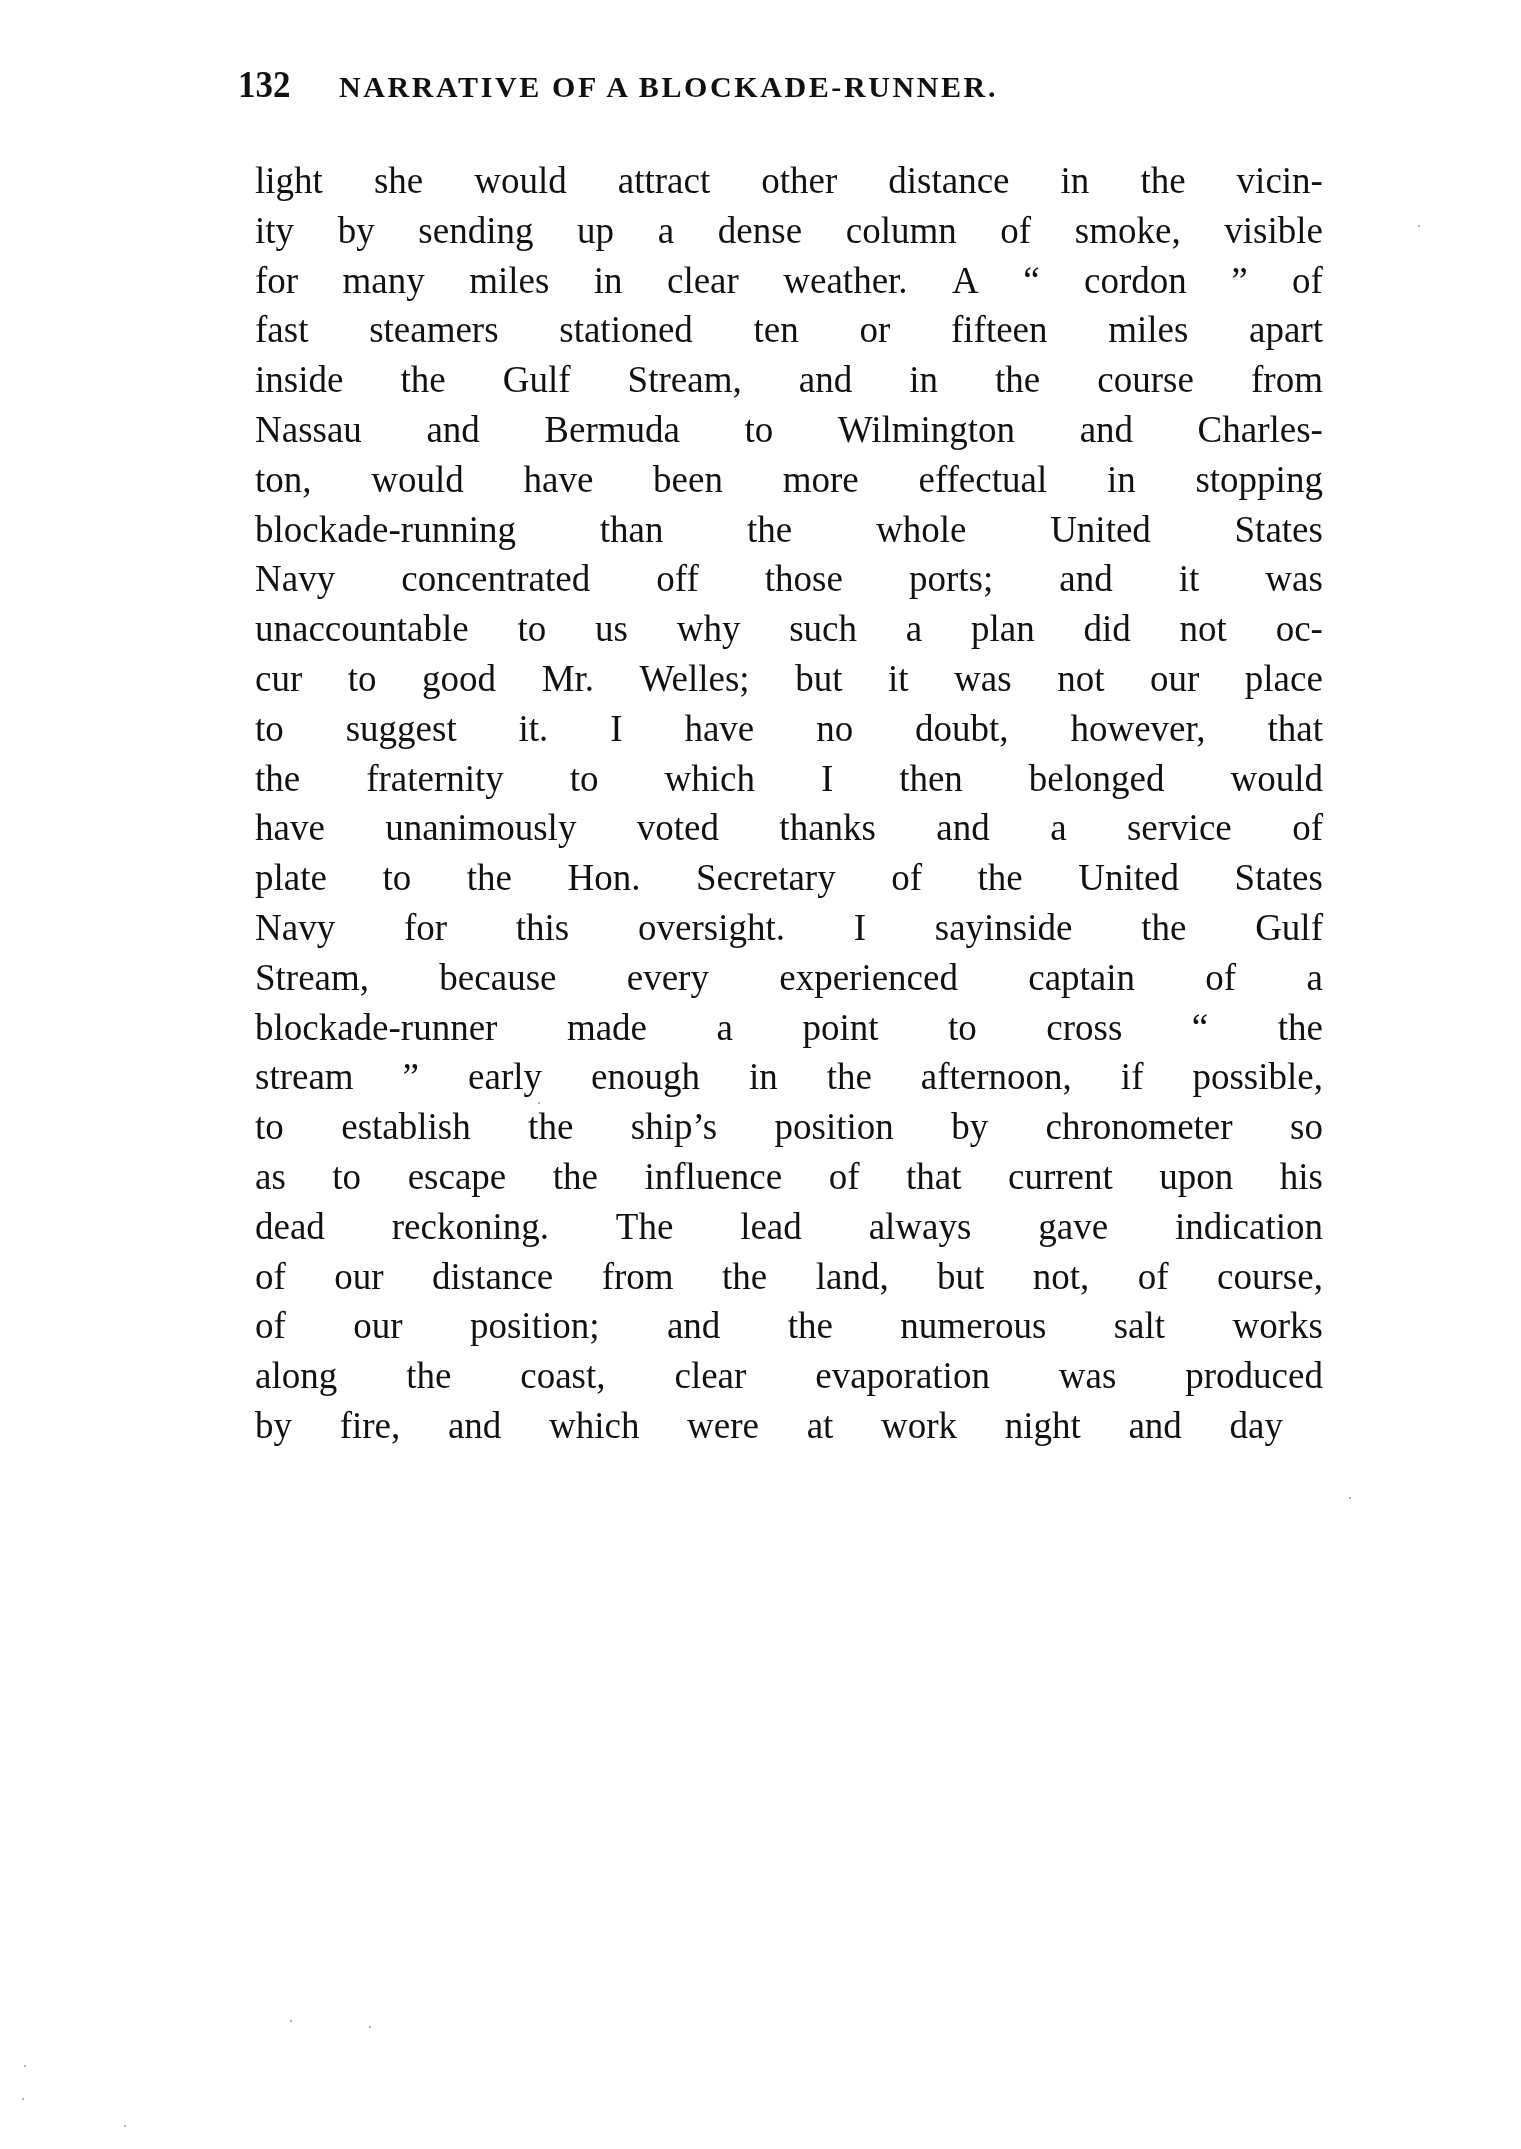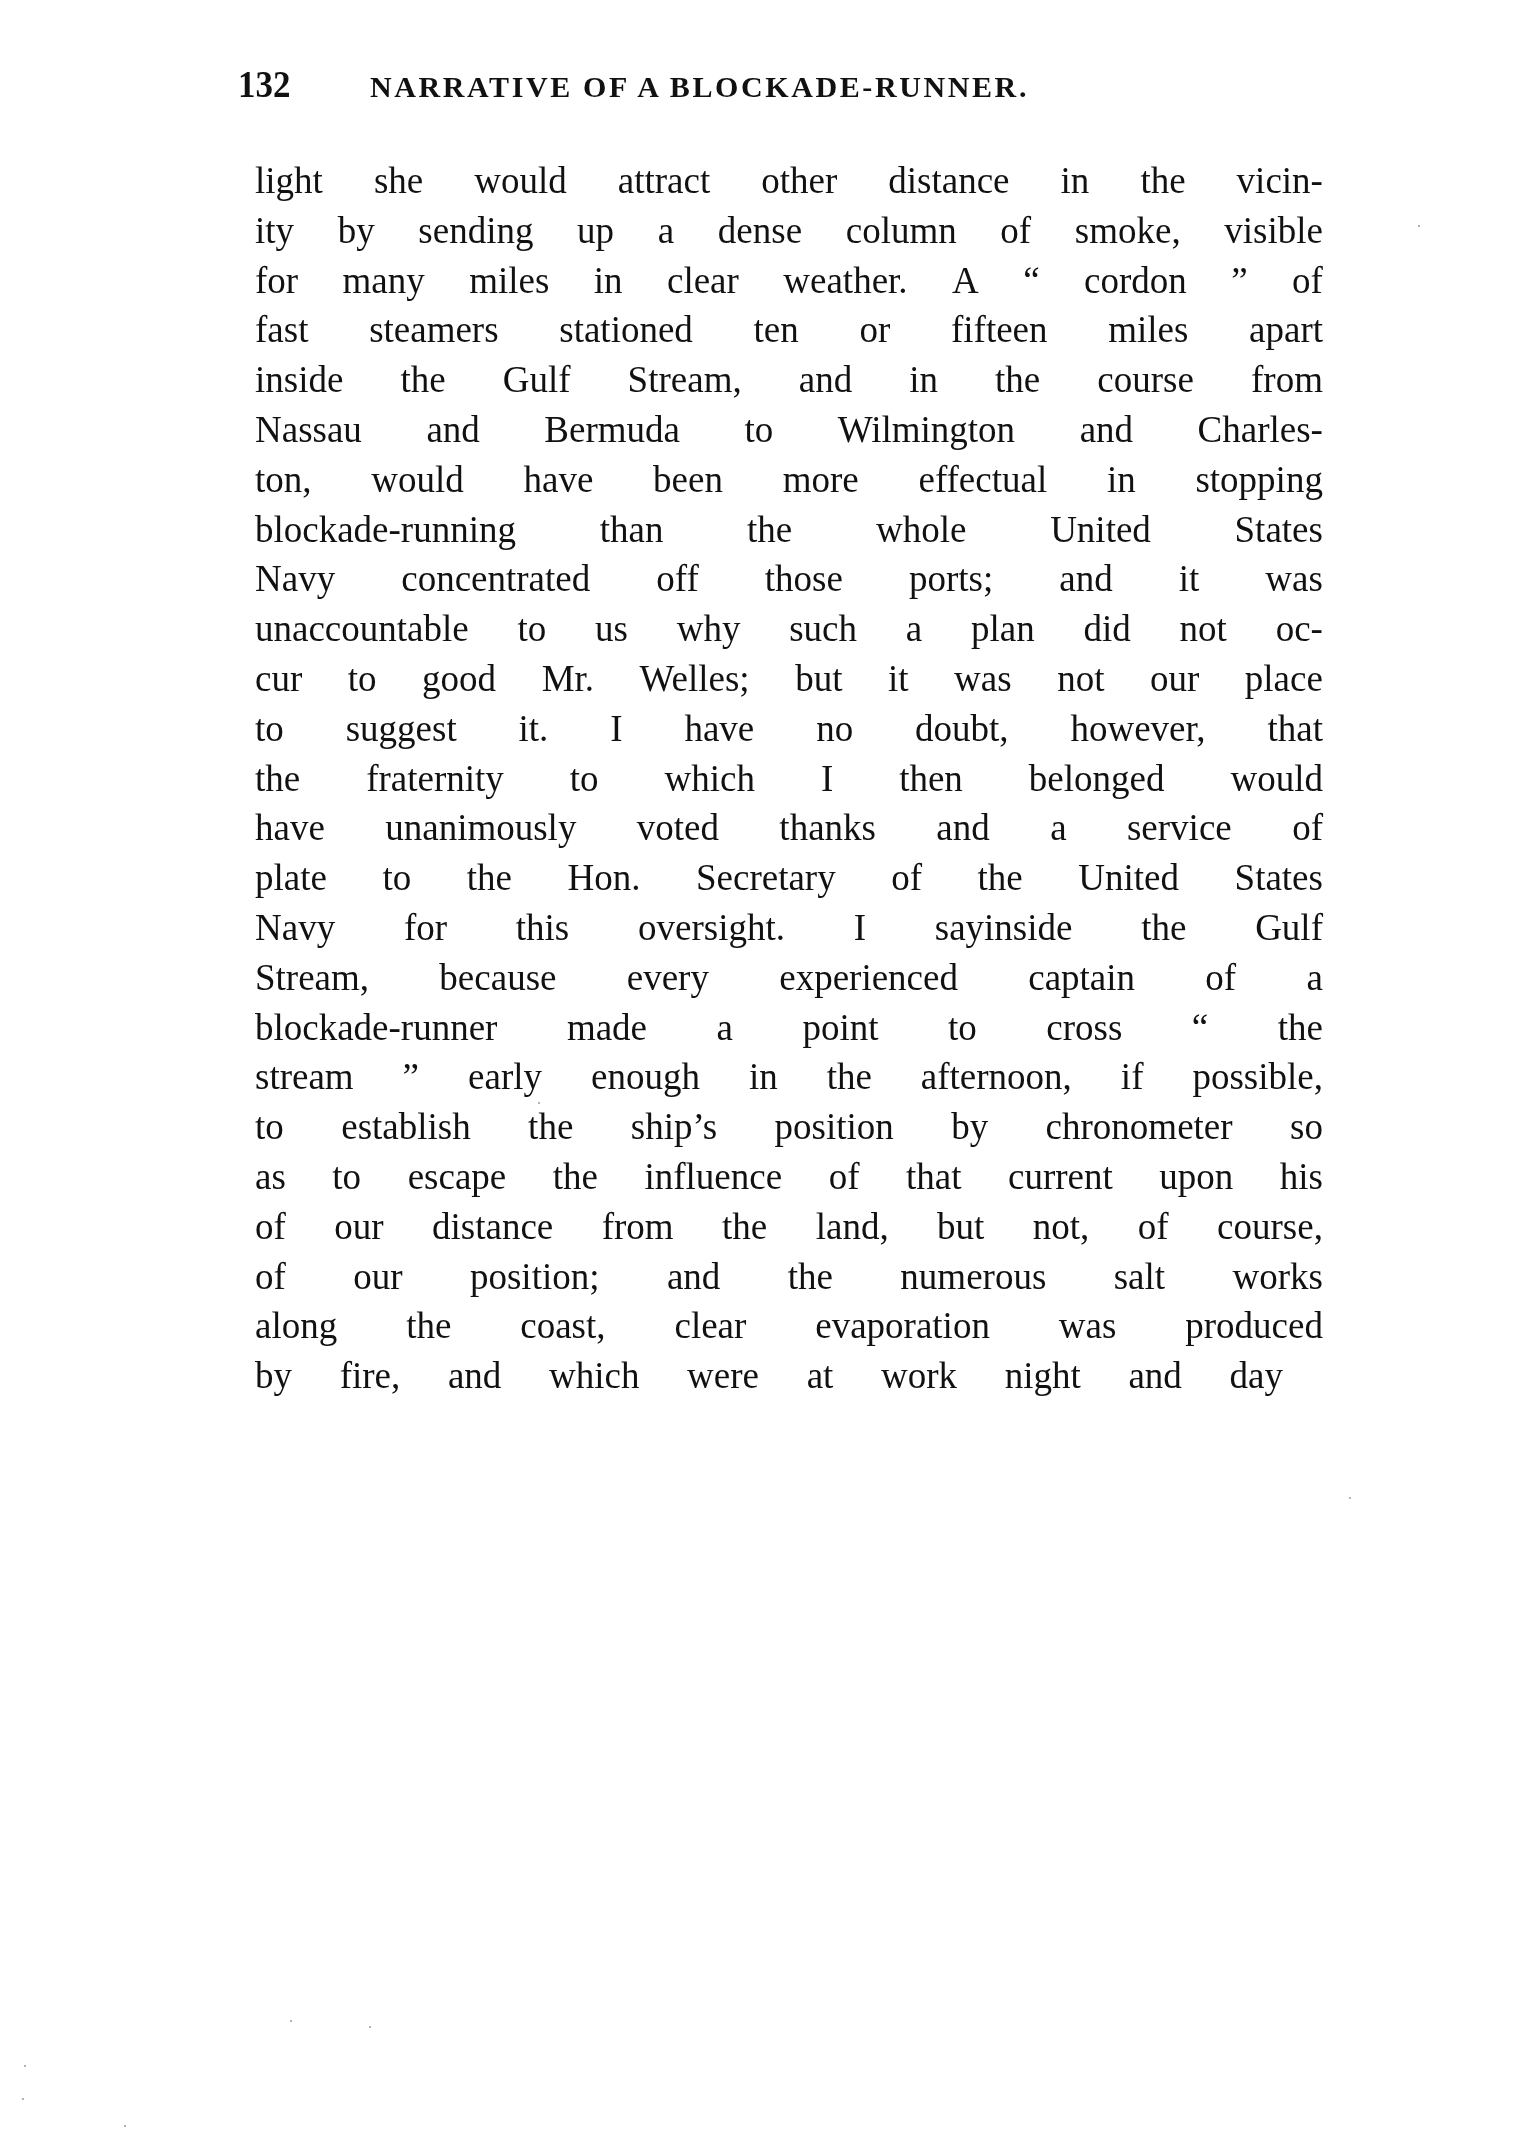--- a/index.html
+++ b/index.html
@@ -24,21 +24,20 @@
     }
     .running-head {
       position: absolute;
       left: 238px;
       top: 62px;
       width: 1085px;
       height: 44px;
       display: flex;
       align-items: baseline;
       white-space: nowrap;
-      gap: 31px;
     }
     .page-number {
       font-family: "Liberation Serif", "DejaVu Serif", serif;
       font-size: 38px;
       font-weight: bold;
       letter-spacing: 0px;
       margin-right: 44px;
       transform: scaleX(0.92);
       transform-origin: left center;
     }
@@ -351,20 +350,31 @@
           <span><span class="seg">as</span></span>
           <span><span class="seg">to</span></span>
           <span><span class="seg">escape</span></span>
           <span><span class="seg">the</span></span>
           <span><span class="seg">influence</span></span>
           <span><span class="seg">of</span></span>
           <span><span class="seg">that</span></span>
           <span><span class="seg">current</span></span>
           <span><span class="seg">upon</span></span>
           <span><span class="seg">his</span></span>
+        </div>
+      </div>
+      <div class="line">
+        <div class="line-inner">
+          <span><span class="seg">dead</span></span>
+          <span><span class="seg">reckoning.</span></span>
+          <span><span class="seg">The</span></span>
+          <span><span class="seg">lead</span></span>
+          <span><span class="seg">always</span></span>
+          <span><span class="seg">gave</span></span>
+          <span><span class="seg">indication</span></span>
         </div>
       </div>
       <div class="line">
         <div class="line-inner">
           <span><span class="seg">of</span></span>
           <span><span class="seg">our</span></span>
           <span><span class="seg">distance</span></span>
           <span><span class="seg">from</span></span>
           <span><span class="seg">the</span></span>
           <span><span class="seg">land,</span></span>

